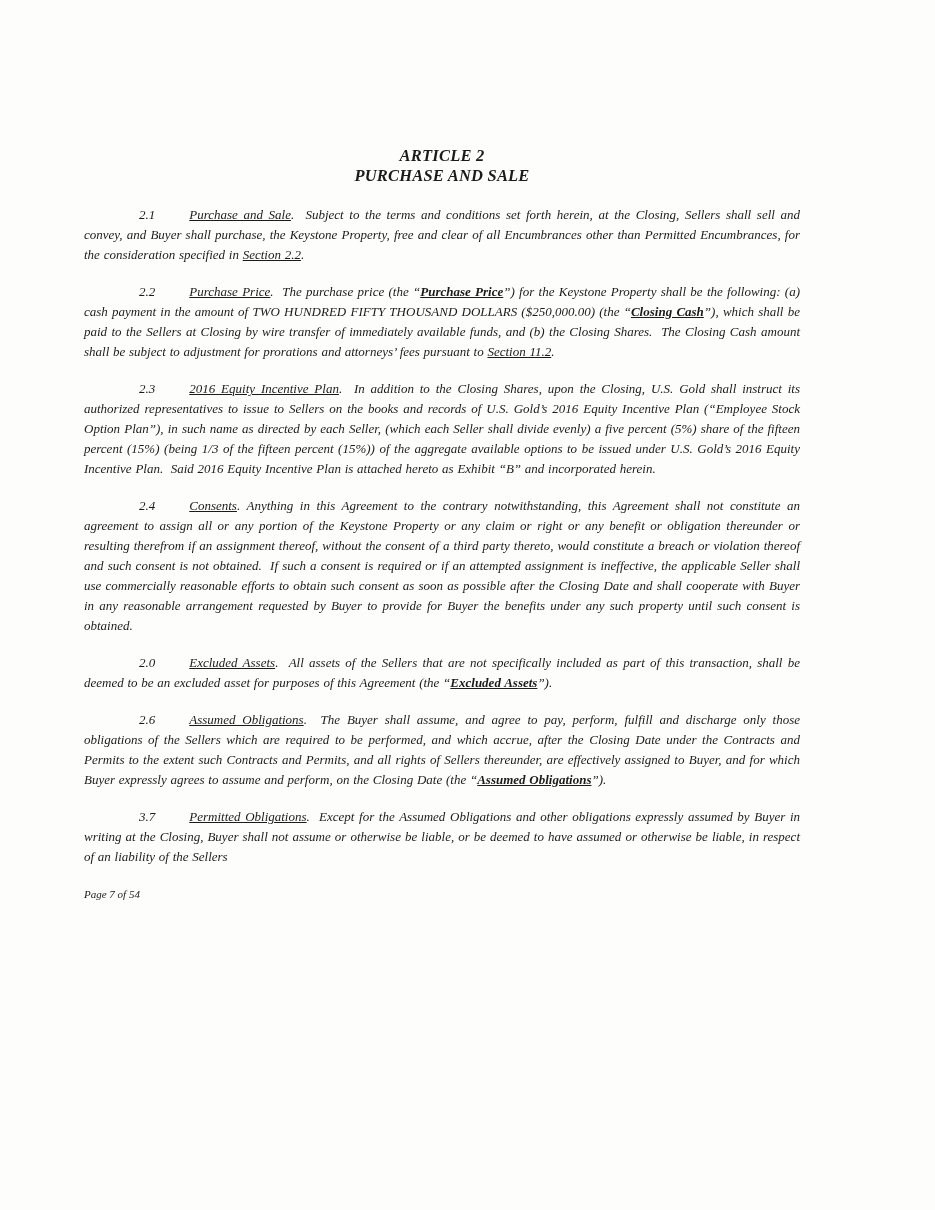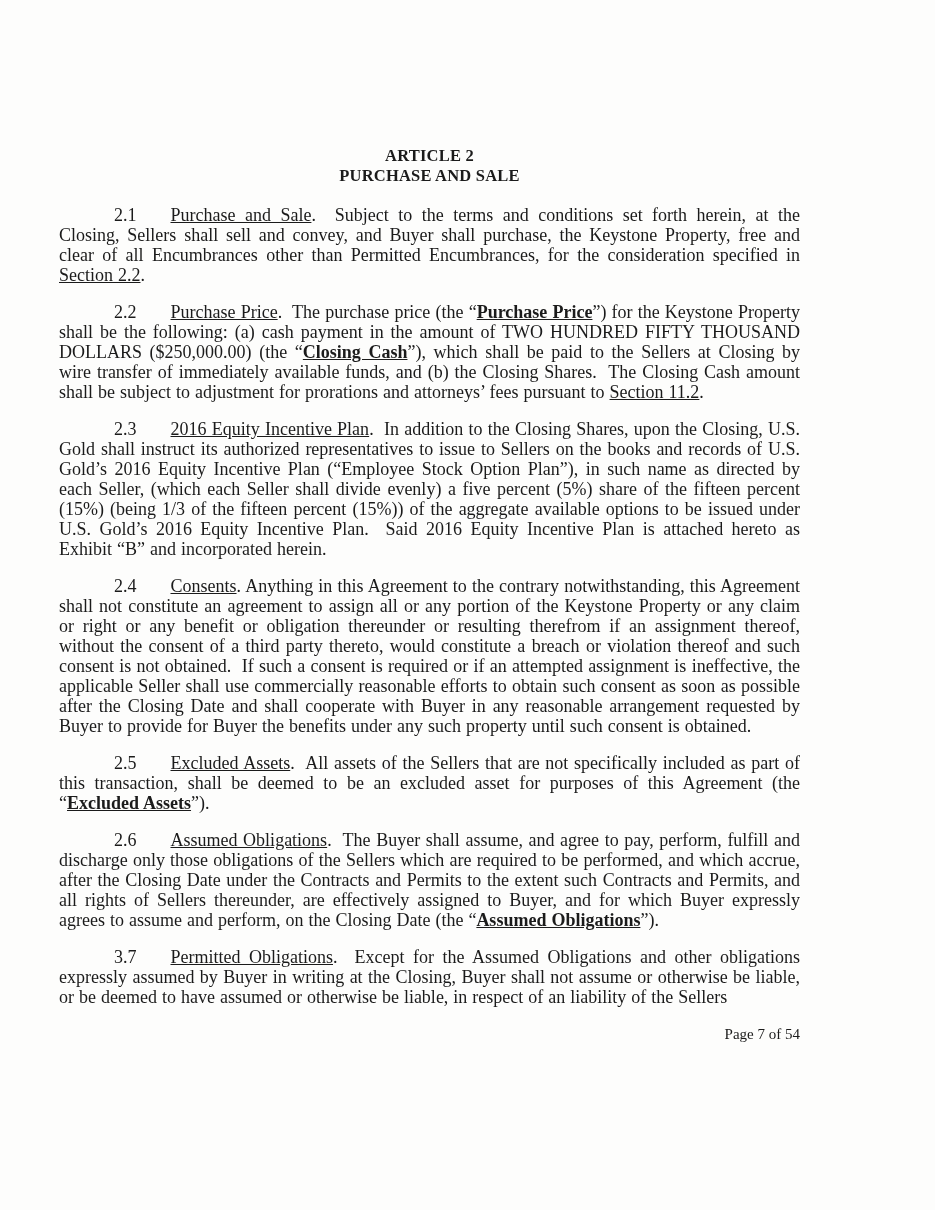--- a/index.html
+++ b/index.html
@@ -13,64 +13,65 @@
     position: relative;
     font-family: "Liberation Serif", "DejaVu Serif", serif;
     color: #1b1b1b;
     background: #fdfdfc;
     overflow: hidden;
   }
   .page {
     box-sizing: border-box;
     width: 935px;
     height: 1210px;
-    padding: 146px 135px 0 59px;
+    padding: 146px 135px 0 84px;
+    font-style: italic;
   }
   .doc-title {
     text-align: center;
     font-weight: bold;
     font-size: 16.5px;
     line-height: 20px;
     margin: 0 0 19px 0;
     letter-spacing: 0.2px;
   }
   .para {
-    font-size: 18px;
+    font-size: 13px;
     line-height: 20px;
     text-align: justify;
     margin: 0 0 17px 0;
     text-indent: 55px;
     word-spacing: 0.5px;
   }
   .tabgap {
     display: inline-block;
     width: 34px;
   }
   .u { text-decoration: underline; }
   .b { font-weight: bold; }
   .footer {
-    text-align: right;
-    font-size: 15px;
+    text-align: left;
+    font-size: 11px;
     line-height: 20px;
     margin-top: 16px;
   }
 </style>
 </head>
 <body>
 
 <div class="page">
   <div class="doc-title">
     <div>ARTICLE 2</div>
     <div>PURCHASE AND SALE</div>
   </div>
 
   <div id="doc-body">
       <p class="para"><span>2.1</span><span class="tabgap"></span><span class="u">Purchase and Sale</span><span>.&nbsp; Subject to the terms and conditions set forth herein, at the Closing, Sellers shall sell and convey, and Buyer shall purchase, the Keystone Property, free and clear of all Encumbrances other than Permitted Encumbrances, for the consideration specified in </span><span class="u">Section 2.2</span><span>.</span></p>
       <p class="para"><span>2.2</span><span class="tabgap"></span><span class="u">Purchase Price</span><span>.&nbsp; The purchase price (the “</span><span class="u b">Purchase Price</span><span>”) for the Keystone Property shall be the following: (a) cash payment in the amount of TWO HUNDRED FIFTY THOUSAND DOLLARS ($250,000.00) (the “</span><span class="u b">Closing Cash</span><span>”), which shall be paid to the Sellers at Closing by wire transfer of immediately available funds, and (b) the Closing Shares.&nbsp; The Closing Cash amount shall be subject to adjustment for prorations and attorneys’ fees pursuant to </span><span class="u">Section 11.2</span><span>.</span></p>
       <p class="para"><span>2.3</span><span class="tabgap"></span><span class="u">2016 Equity Incentive Plan</span><span>.&nbsp; In addition to the Closing Shares, upon the Closing, U.S. Gold shall instruct its authorized representatives to issue to Sellers on the books and records of U.S. Gold’s 2016 Equity Incentive Plan (“Employee Stock Option Plan”), in such name as directed by each Seller, (which each Seller shall divide evenly) a five percent (5%) share of the fifteen percent (15%) (being 1/3 of the fifteen percent (15%)) of the aggregate available options to be issued under U.S. Gold’s 2016 Equity Incentive Plan.&nbsp; Said 2016 Equity Incentive Plan is attached hereto as Exhibit “B” and incorporated herein.</span></p>
       <p class="para"><span>2.4</span><span class="tabgap"></span><span class="u">Consents</span><span>. Anything in this Agreement to the contrary notwithstanding, this Agreement shall not constitute an agreement to assign all or any portion of the Keystone Property or any claim or right or any benefit or obligation thereunder or resulting therefrom if an assignment thereof, without the consent of a third party thereto, would constitute a breach or violation thereof and such consent is not obtained.&nbsp; If such a consent is required or if an attempted assignment is ineffective, the applicable Seller shall use commercially reasonable efforts to obtain such consent as soon as possible after the Closing Date and shall cooperate with Buyer in any reasonable arrangement requested by Buyer to provide for Buyer the benefits under any such property until such consent is obtained.</span></p>
-      <p class="para"><span>2.5</span><span class="tabgap"></span><span class="u">Excluded Assets</span><span>.&nbsp; All assets of the Sellers that are not specifically included as part of this transaction, shall be deemed to be an excluded asset for purposes of this Agreement (the “</span><span class="u b">Excluded Assets</span><span>”).</span></p>
+      <p class="para"><span>2.0</span><span class="tabgap"></span><span class="u">Excluded Assets</span><span>.&nbsp; All assets of the Sellers that are not specifically included as part of this transaction, shall be deemed to be an excluded asset for purposes of this Agreement (the “</span><span class="u b">Excluded Assets</span><span>”).</span></p>
       <p class="para"><span>2.6</span><span class="tabgap"></span><span class="u">Assumed Obligations</span><span>.&nbsp; The Buyer shall assume, and agree to pay, perform, fulfill and discharge only those obligations of the Sellers which are required to be performed, and which accrue, after the Closing Date under the Contracts and Permits to the extent such Contracts and Permits, and all rights of Sellers thereunder, are effectively assigned to Buyer, and for which Buyer expressly agrees to assume and perform, on the Closing Date (the “</span><span class="u b">Assumed Obligations</span><span>”).</span></p>
       <p class="para"><span>3.7</span><span class="tabgap"></span><span class="u">Permitted Obligations</span><span>.&nbsp; Except for the Assumed Obligations and other obligations expressly assumed by Buyer in writing at the Closing, Buyer shall not assume or otherwise be liable, or be deemed to have assumed or otherwise be liable, in respect of an liability of the Sellers</span></p>
     </div>
 
   <div class="footer">Page 7 of 54</div>
 </div>
 
 </body></html>

